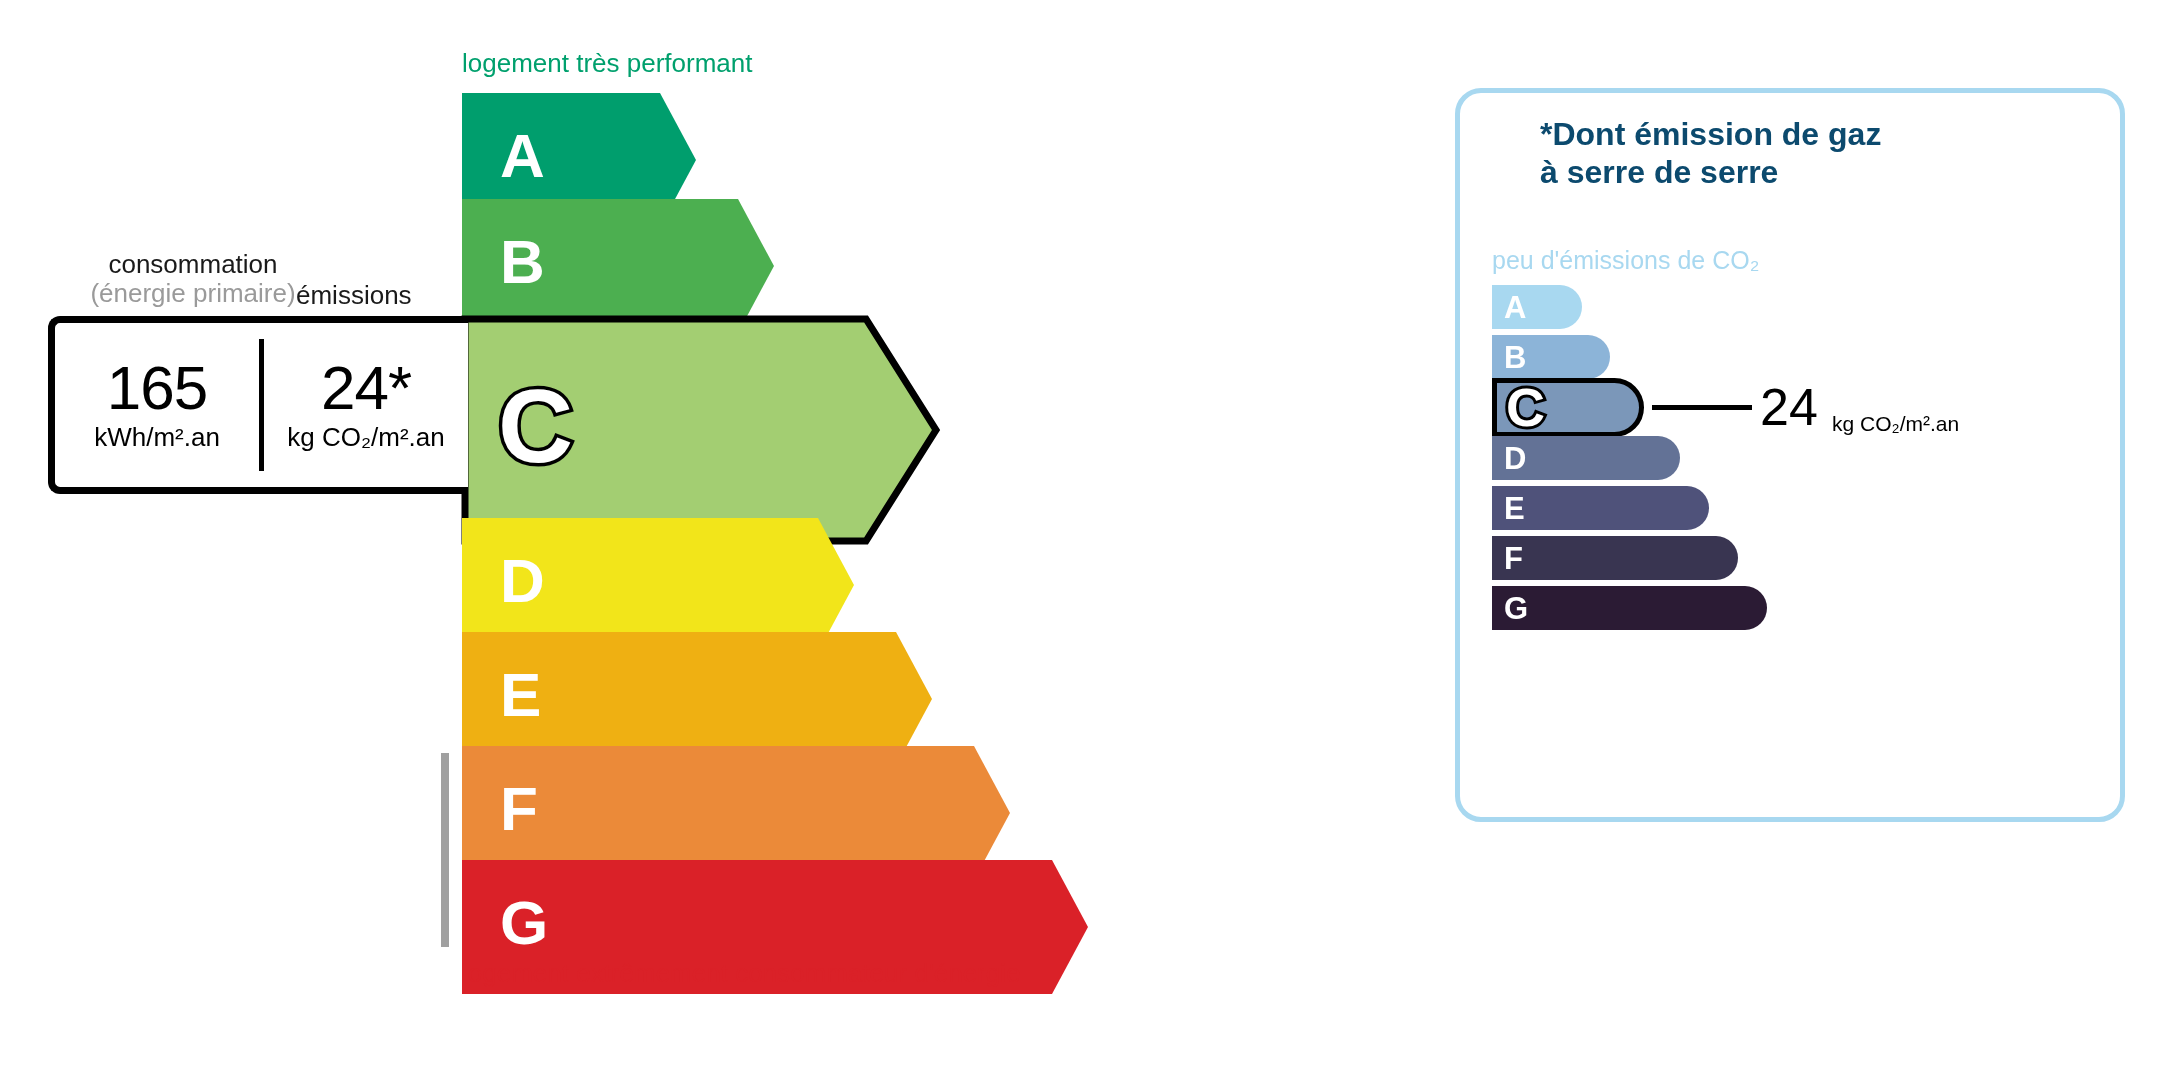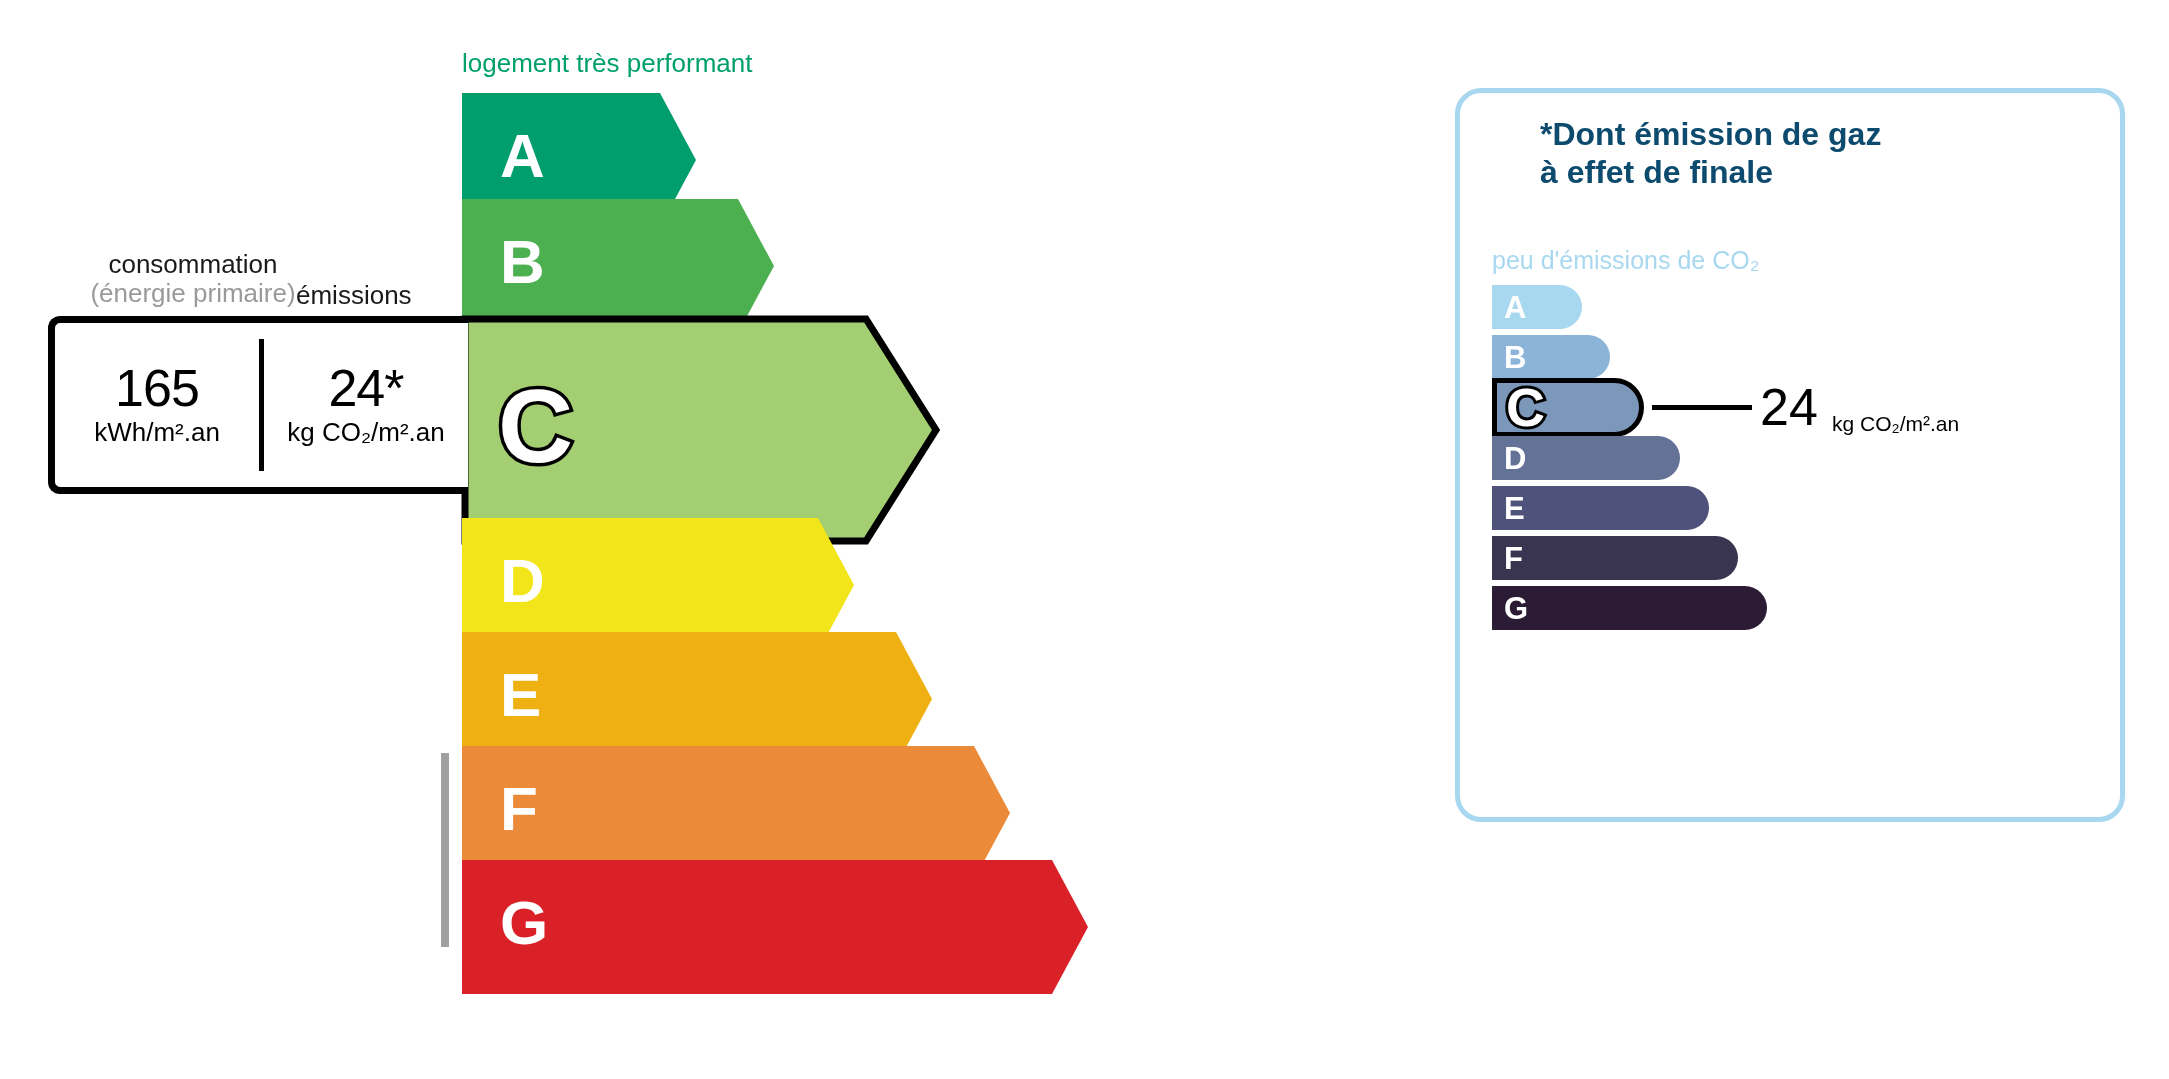--- a/index.html
+++ b/index.html
@@ -98,21 +98,21 @@
     flex-direction: column;
     align-items: center;
     justify-content: center;
   }
   .vb-divider {
     width: 0;
     border-left: 5px solid #000;
     margin: 16px 0 16px 0;
   }
   .vb-num {
-    font-size: 52px;
+    font-size: 62px;
     font-weight: 400;
     line-height: 0.95;
     letter-spacing: -1px;
     color: #000;
   }
   .vb-unit {
     font-size: 26px;
     line-height: 1.1;
     margin-top: 5px;
     color: #000;
@@ -327,21 +327,21 @@
 
     <div class="passoire-bar"></div>
 
     <div class="label-bottom-red">logement extrêmement consommateur d'énergie</div>
   </div>
 
   <div id="co2-panel">
 
     <div class="co2-title">
       <div>*Dont émission de gaz</div>
-      <div>à effet de finale</div>
+      <div>à serre de serre</div>
     </div>
 
     <div class="co2-top-label">peu d'émissions de CO₂</div>
 
     <div id="co2-bars">
 
       <div class="co2-bar-row" style="top:0px;">
         <div class="co2-bar" style="width:90px; background:#A8D8F0;"></div>
         <div class="co2-letter">A</div>
       </div>

